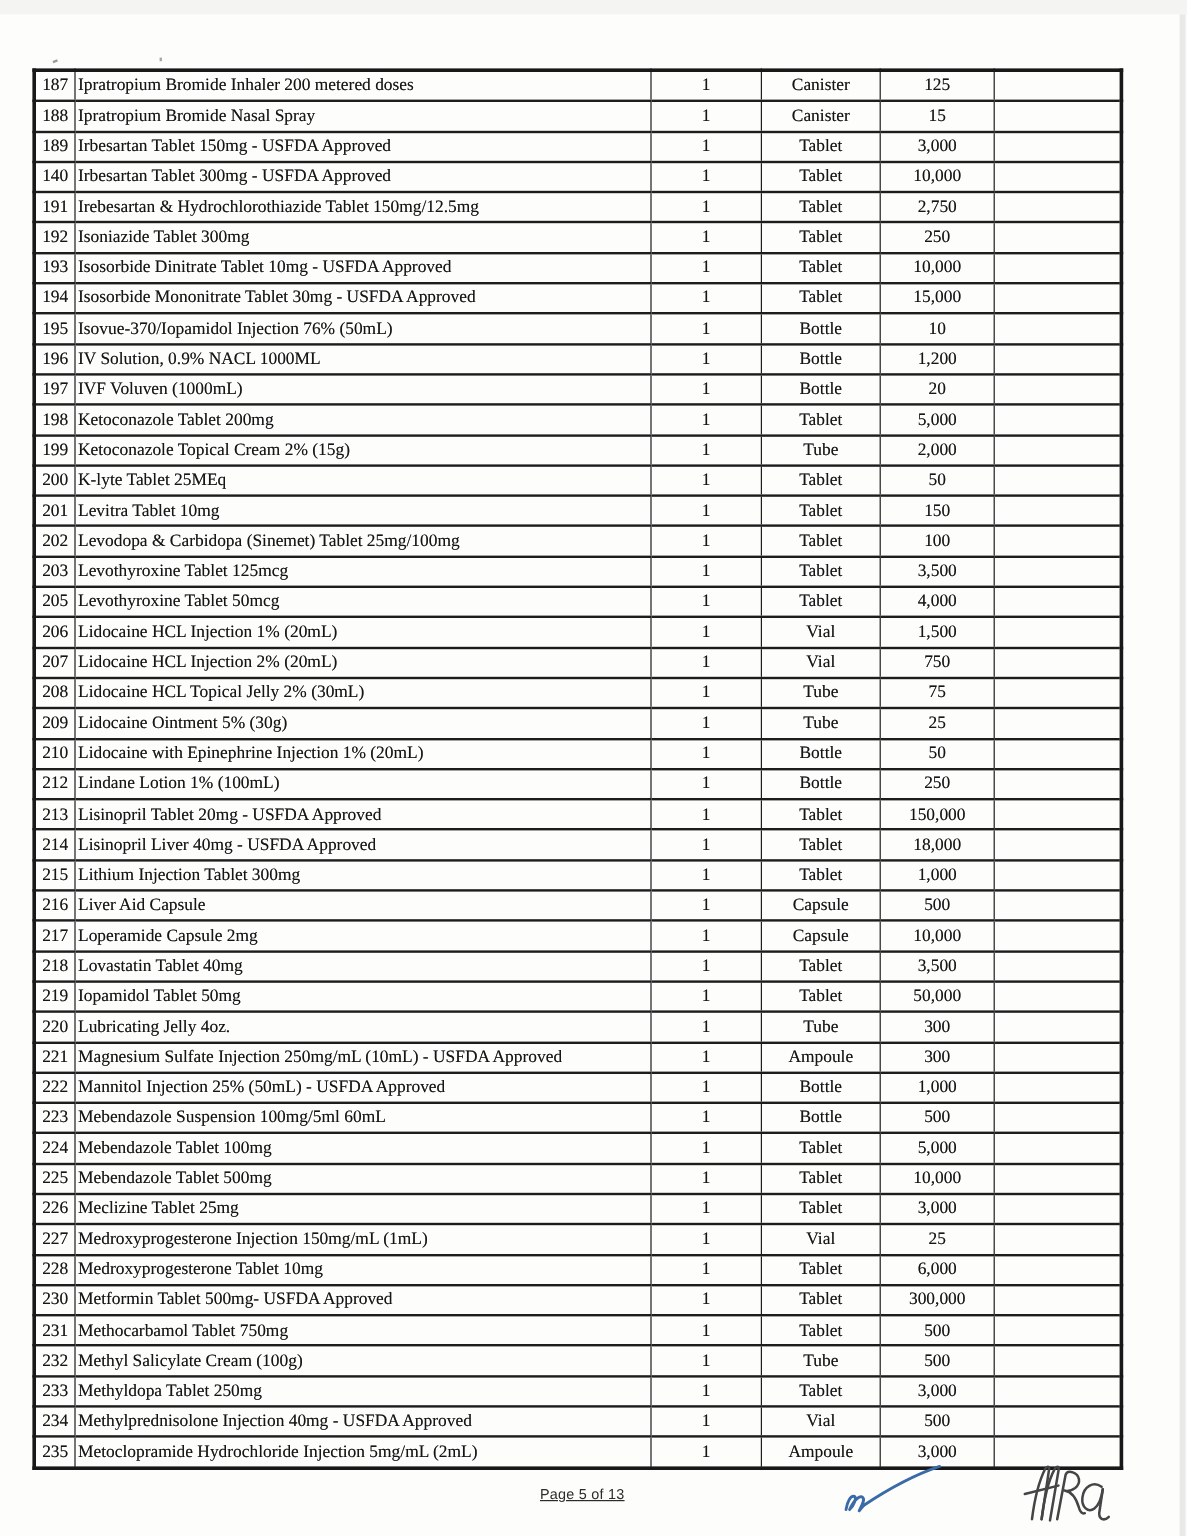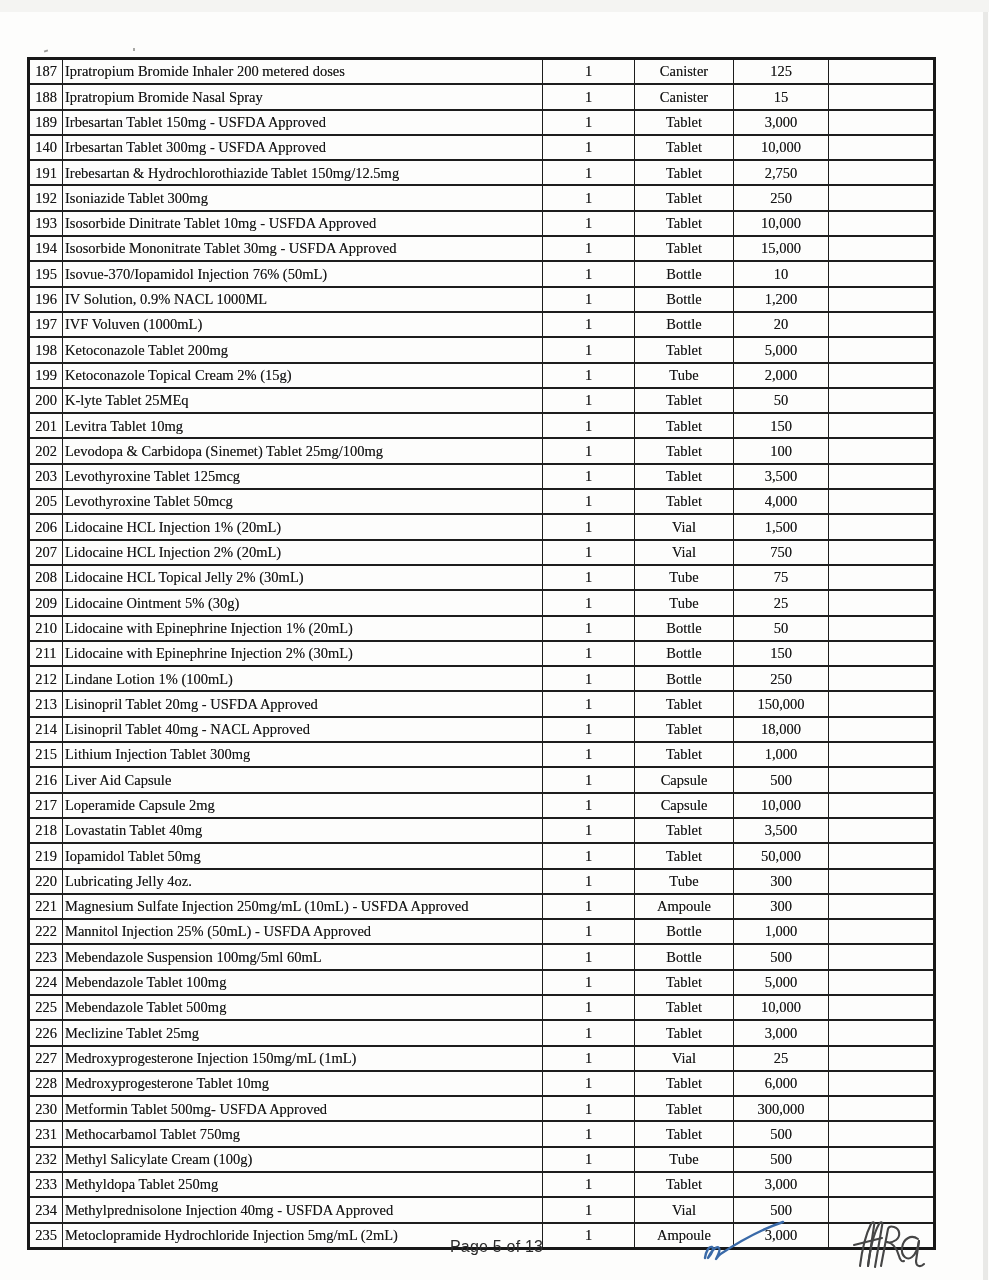--- a/index.html
+++ b/index.html
@@ -49,21 +49,21 @@
     vertical-align:middle;
   }
   td.c-no{text-align:center;padding-right:1px;}
   td.c-desc{text-align:left;padding-left:6px;margin-left:38px;}
   td.c-qty,td.c-unit,td.c-val,td.c-blank{text-align:center;font-size:14px;}
 
   
   .footer-label{
     position:absolute;left:450px;top:1226px;
     font-family:"Liberation Sans", sans-serif;
-    font-size:16px;color:#2b2b2b;letter-spacing:.2px;
+    font-size:12px;color:#2b2b2b;letter-spacing:.2px;text-decoration:underline;
   }
   .pen-mark{position:absolute;left:693px;top:1205px;}
   .signature{position:absolute;left:850px;top:1202px;}
 </style>
 </head>
 <body>
 
 <div class="page">
 
   <div class="speck-a"></div>
@@ -257,46 +257,38 @@
     </tr>
         <tr>
       <td class="c-no">210</td>
       <td class="c-desc">Lidocaine with Epinephrine Injection 1% (20mL)</td>
       <td class="c-qty">1</td>
       <td class="c-unit">Bottle</td>
       <td class="c-val">50</td>
       <td class="c-blank"></td>
     </tr>
         <tr>
-      <td class="c-no">211</td>
-      <td class="c-desc">Lidocaine with Epinephrine Injection 2% (30mL)</td>
-      <td class="c-qty">1</td>
-      <td class="c-unit">Bottle</td>
-      <td class="c-val">150</td>
-      <td class="c-blank"></td>
-    </tr>
-        <tr>
       <td class="c-no">212</td>
       <td class="c-desc">Lindane Lotion 1% (100mL)</td>
       <td class="c-qty">1</td>
       <td class="c-unit">Bottle</td>
       <td class="c-val">250</td>
       <td class="c-blank"></td>
     </tr>
         <tr>
       <td class="c-no">213</td>
       <td class="c-desc">Lisinopril Tablet 20mg - USFDA Approved</td>
       <td class="c-qty">1</td>
       <td class="c-unit">Tablet</td>
       <td class="c-val">150,000</td>
       <td class="c-blank"></td>
     </tr>
         <tr>
       <td class="c-no">214</td>
-      <td class="c-desc">Lisinopril Tablet 40mg - NACL Approved</td>
+      <td class="c-desc">Lisinopril Liver 40mg - USFDA Approved</td>
       <td class="c-qty">1</td>
       <td class="c-unit">Tablet</td>
       <td class="c-val">18,000</td>
       <td class="c-blank"></td>
     </tr>
         <tr>
       <td class="c-no">215</td>
       <td class="c-desc">Lithium Injection Tablet 300mg</td>
       <td class="c-qty">1</td>
       <td class="c-unit">Tablet</td>

